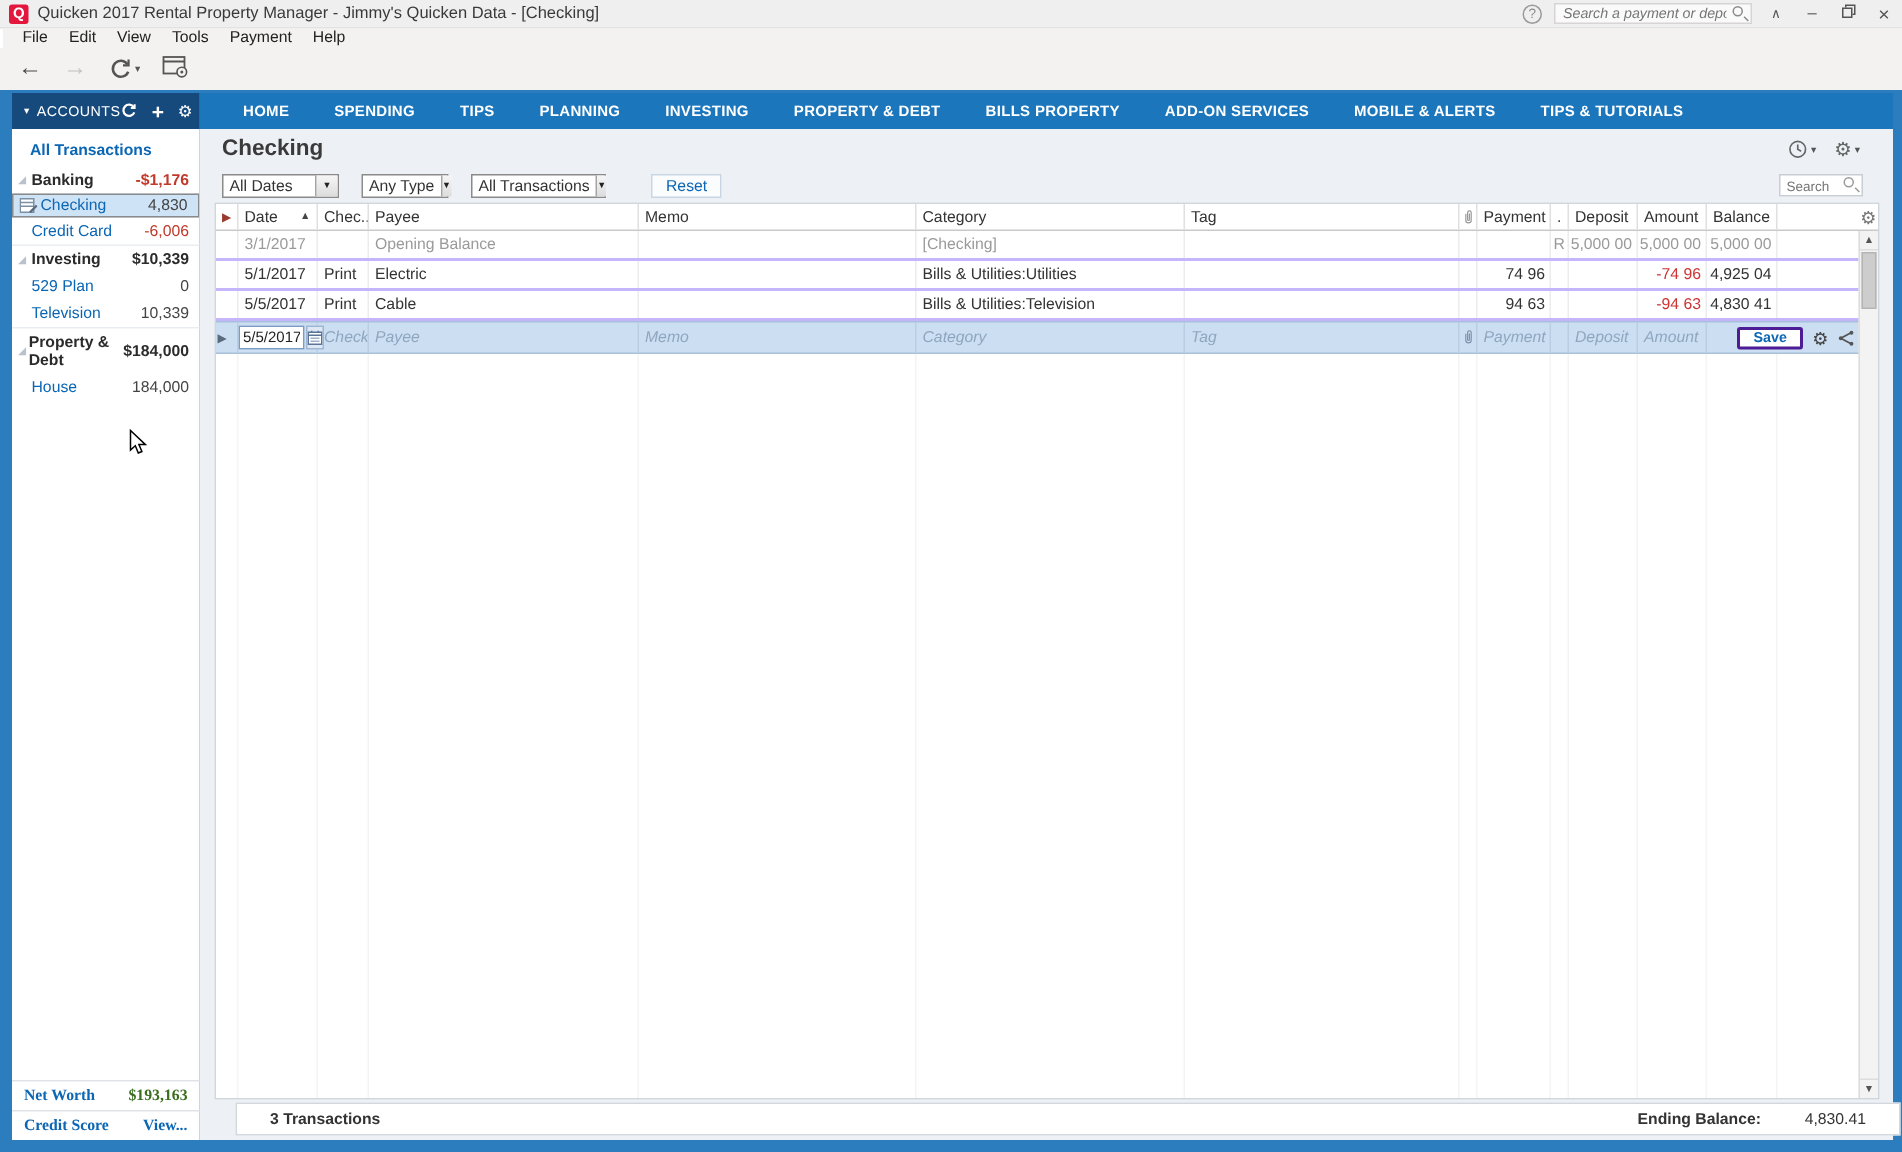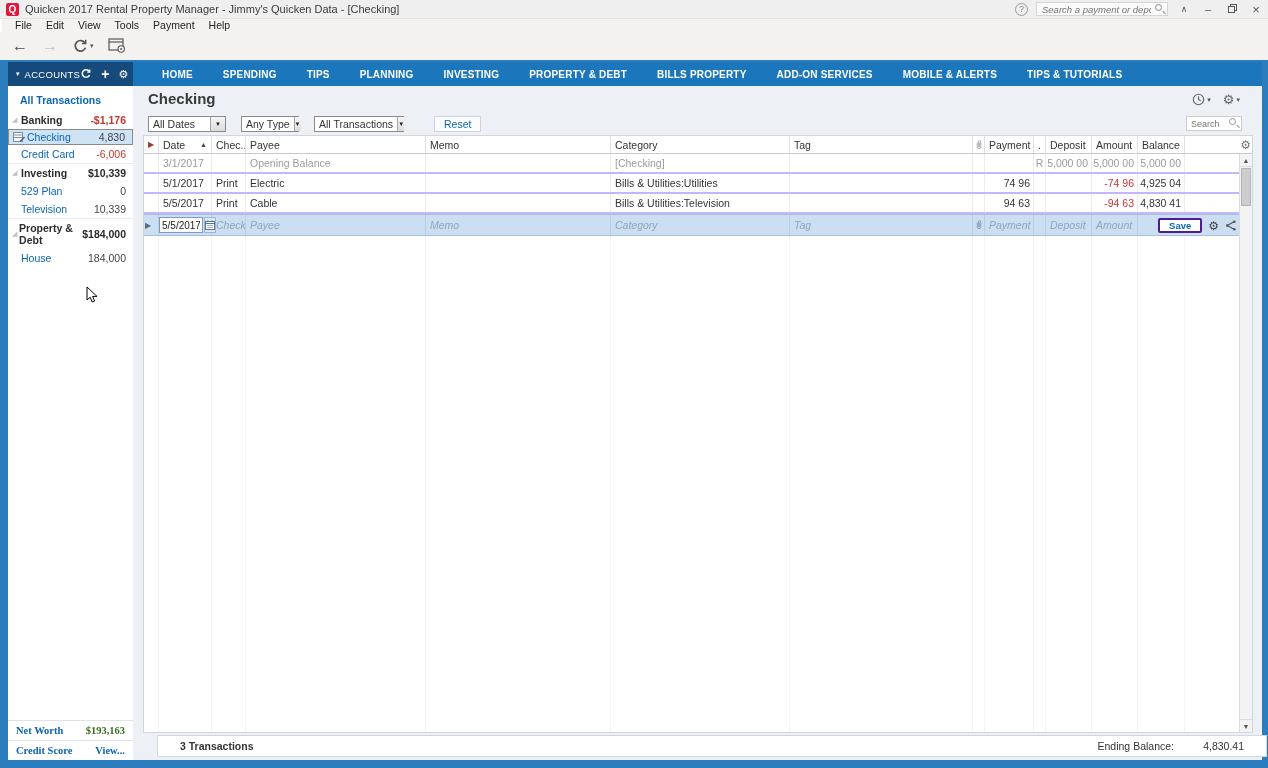--- a/index.html
+++ b/index.html
@@ -106,21 +106,21 @@
   .hdr-gear { position:absolute; right:1px; top:2px; font-size:12px; color:#777; }
   .vscroll { position:absolute; right:0; top:18px; bottom:0; width:13px; background:#f3f3f3; border-left:1px solid #dcdcdc; }
   .vs-btn { position:absolute; left:0; width:12px; height:13px; background:#f3f3f3; color:#555; font-size:7px; text-align:center; line-height:13px; }
   .vs-up { top:0; border-bottom:1px solid #ddd; }
   .vs-down { bottom:0; border-top:1px solid #ddd; }
   .vs-thumb { position:absolute; left:1px; top:14px; width:10px; height:38px; background:#cdcdcd; border:1px solid #b5b5b5; }
 
   .reg-footer { position:absolute; top:649px; left:10px; width:1110px; height:22px; background:#fff; border:1px solid #d2d8de; display:flex; align-items:center; font-size:10.5px;margin-left:14px; }
   .tx-count { font-weight:bold; margin-left:22px; }
   .ending { margin-left:auto; display:flex; align-items:center; }
-  .ending .el { font-weight:normal;padding-left:48px; }
+  .ending .el { font-weight:bold;padding-left:48px; }
   .ending .ev { width:92px; text-align:right; padding-right:22px; }
 
   .cursor { position:absolute; left:86px; top:286px; z-index:50; }
 </style>
 </head>
 <body>
 
 <div class="titlebar">
   <div class="qlogo">Q</div>
   <div class="wintitle">Quicken 2017 Rental Property Manager - Jimmy's Quicken Data - [Checking]</div>

